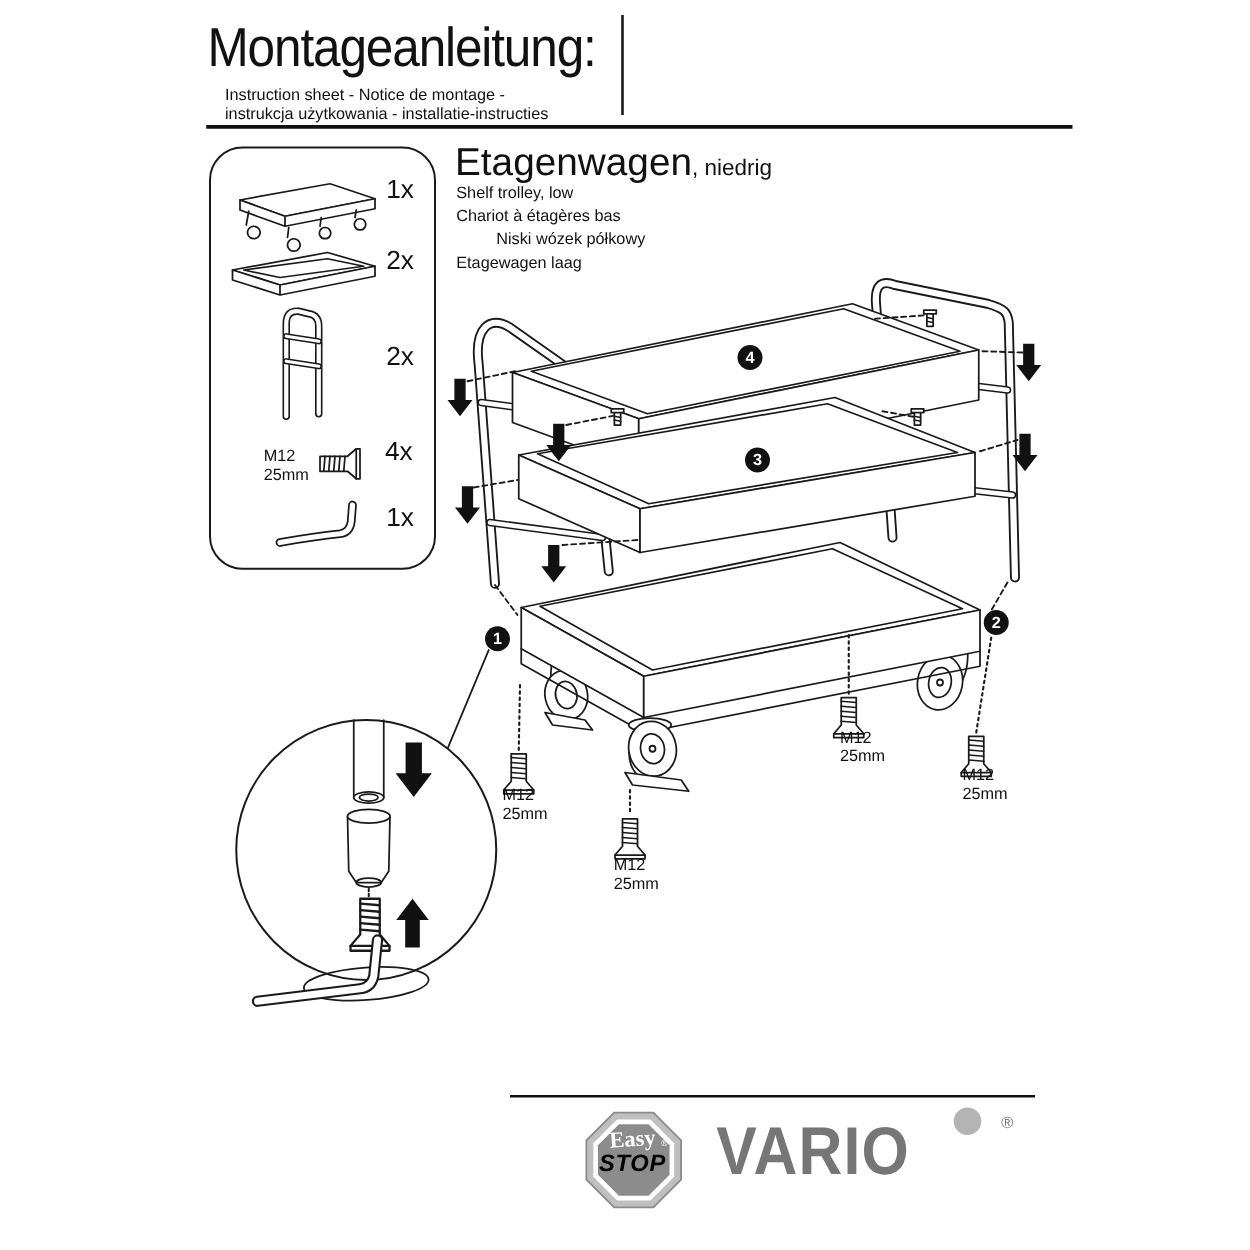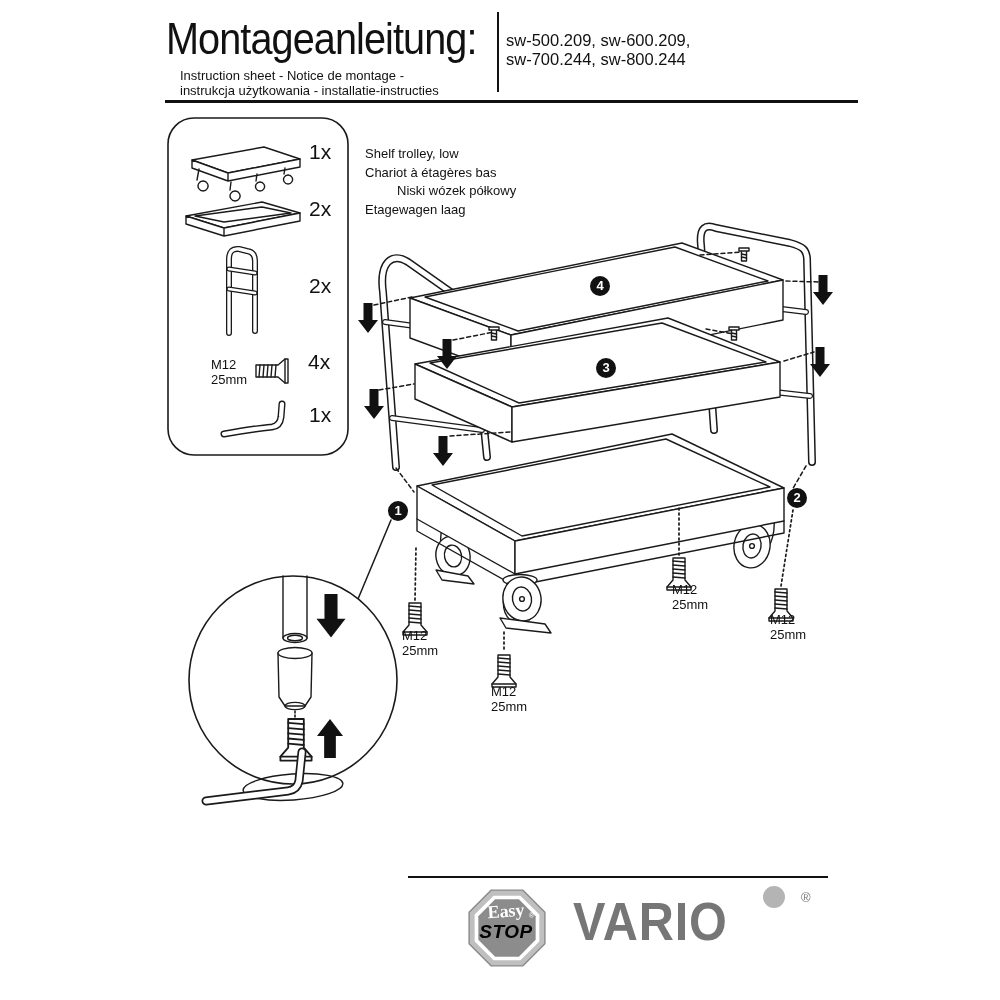--- a/index.html
+++ b/index.html
@@ -219,28 +219,27 @@
 
     <g stroke="none">
       <use href="#oct" transform="translate(507,928) scale(41)" fill="#bfbfbf" stroke="#8a8a8a" stroke-width="0.035"></use>
       <use href="#oct" transform="translate(507,928) scale(35)" fill="#ffffff"></use>
       <use href="#oct" transform="translate(507,928) scale(31)" fill="#8c8c8c"></use>
     </g>
   </svg>
 
   <div class="abs hdr-title">Montageanleitung:</div>
   <div class="abs hdr-divider"></div>
-  <div class="abs hdr-codes">
-    <div>sw-500.209, sw-600.209,</div>
-    <div>sw-700.244, sw-800.244</div>
-  </div>
   <div class="abs hdr-sub" style="top:68px;">Instruction sheet - Notice de montage  -</div>
   <div class="abs hdr-sub" style="top:83px;">instrukcja użytkowania - installatie-instructies</div>
   <div class="abs hdr-rule"></div>
 
+  <div class="abs prod-title">
+    <span>Etagenwagen</span><span class="suffix">, niedrig</span>
+  </div>
   <div class="abs prod-tr" style="top:146px;">Shelf trolley, low</div>
   <div class="abs prod-tr" style="top:164.5px;">Chariot à étagères bas</div>
   <div class="abs prod-tr" style="top:183px;margin-left:32px;">Niski wózek półkowy</div>
   <div class="abs prod-tr" style="top:201.5px;">Etagewagen laag</div>
 
   <div class="abs qty" style="left:309px;top:140px;">1x</div>
   <div class="abs qty" style="left:309px;top:197px;">2x</div>
   <div class="abs qty" style="left:309px;top:274px;">2x</div>
   <div class="abs qty" style="left:308px;top:350px;">4x</div>
   <div class="abs qty" style="left:309px;top:403px;">1x</div>

